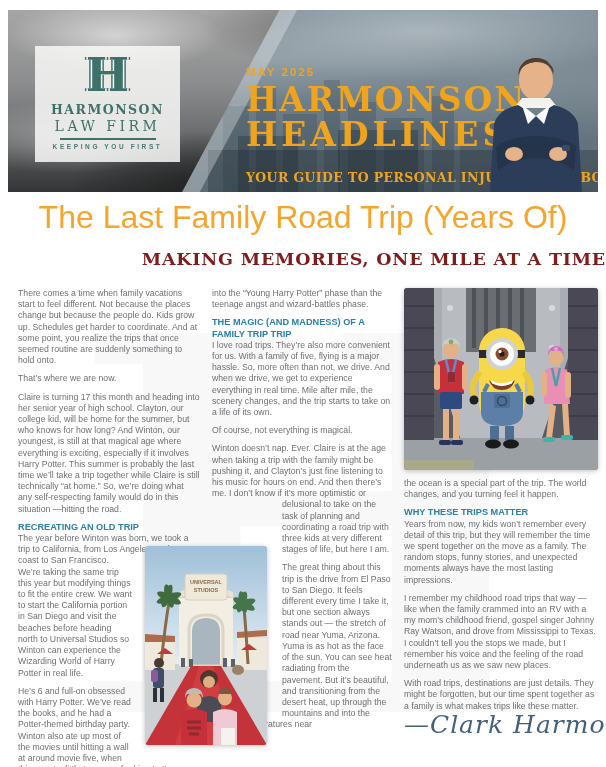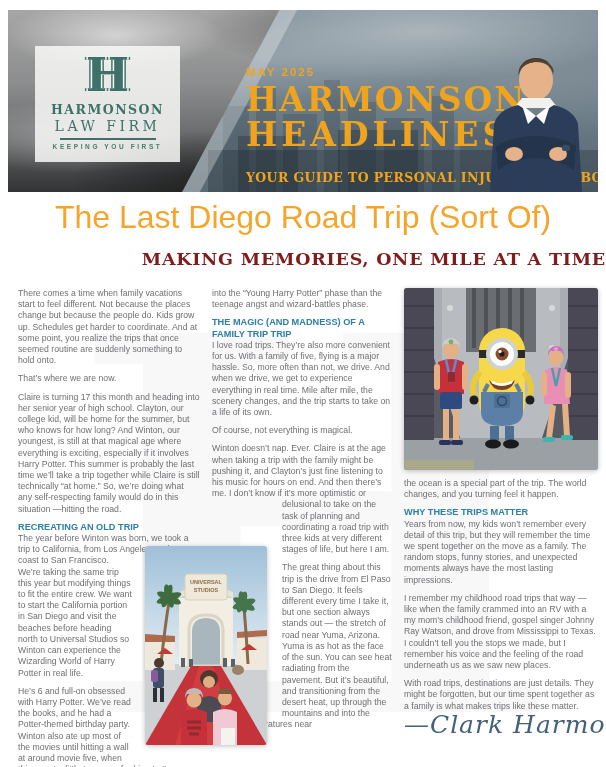--- a/index.html
+++ b/index.html
@@ -126,21 +126,21 @@
       <path d="M20,142 L24,74 Q28,60 48,55 L66,66 L84,55 Q104,60 108,74 L112,142 Z" fill="#2b3d58"></path>
       <path d="M52,55 L66,66 L58,74 Z" fill="#ffffff"></path>
       <path d="M80,55 L66,66 L74,74 Z" fill="#ffffff"></path>
       <path d="M26,96 Q42,86 66,86 Q90,86 106,96 L104,120 Q88,108 66,108 Q44,108 28,120 Z" fill="#24344b"></path>
       <ellipse cx="44" cy="104" rx="9" ry="7" fill="#e6b289"></ellipse>
       <ellipse cx="88" cy="104" rx="9" ry="7" fill="#e6b289"></ellipse>
       <rect x="92" y="95" width="8" height="6" rx="2" fill="#3a4a60"></rect>
     </svg>
   </div>
 
-  <div id="article-title">The Last Diego Road Trip (Sort Of)</div>
+  <div id="article-title">The Last Family Road Trip (Years Of)</div>
   <div id="article-subtitle">MAKING MEMORIES, ONE MILE AT A TIME</div>
 
   <div class="col" id="col1">
     <p>There comes a time when family vacations start to feel different. Not because the places change but because the people do. Kids grow up. Schedules get harder to coordinate. And at some point, you realize the trips that once seemed routine are suddenly something to hold onto.</p>
     <p>That’s where we are now.</p>
     <p>Claire is turning 17 this month and heading into her senior year of high school. Clayton, our college kid, will be home for the summer, but who knows for how long? And Winton, our youngest, is still at that magical age where everything is exciting, especially if it involves Harry Potter. This summer is probably the last time we’ll take a trip together while Claire is still technically “at home.” So, we’re doing what any self-respecting family would do in this situation —hitting the road.</p>
     <div class="col-h">RECREATING AN OLD TRIP</div>
     <p>
       <span>The year before Winton was born, we took a trip to California, from Los Angeles up the coast to</span>
       <span class="spacer-r"></span>

